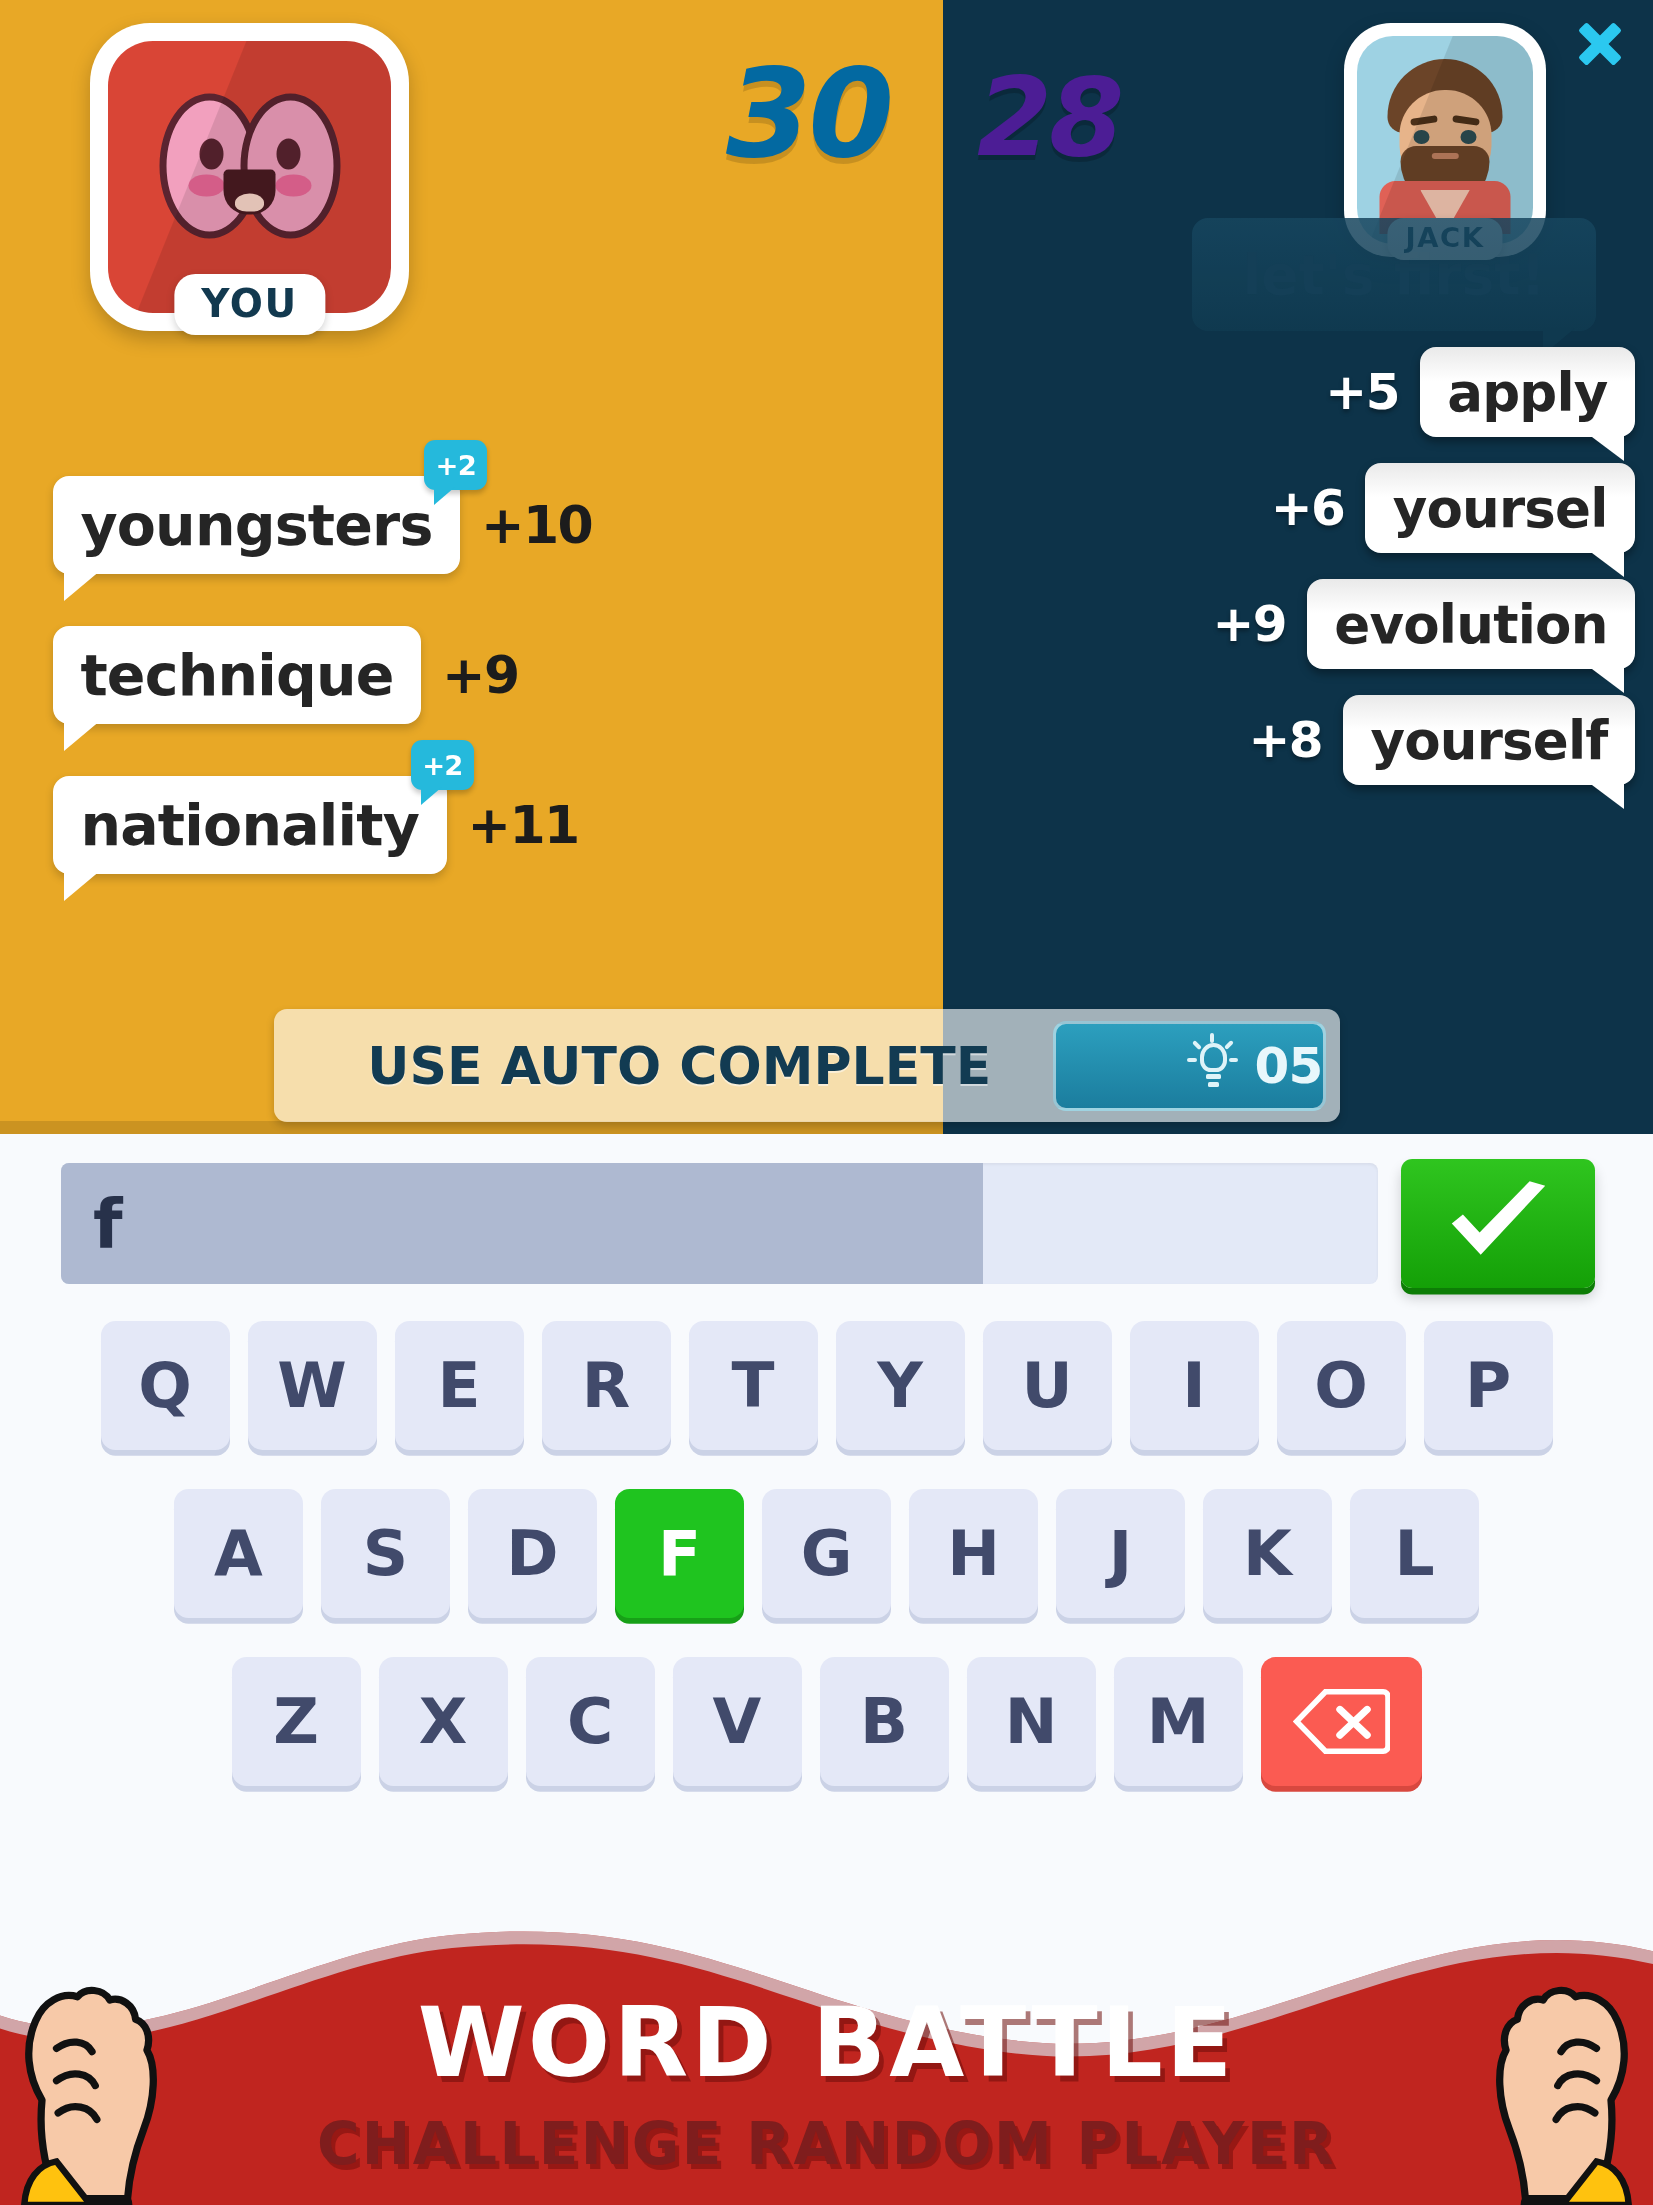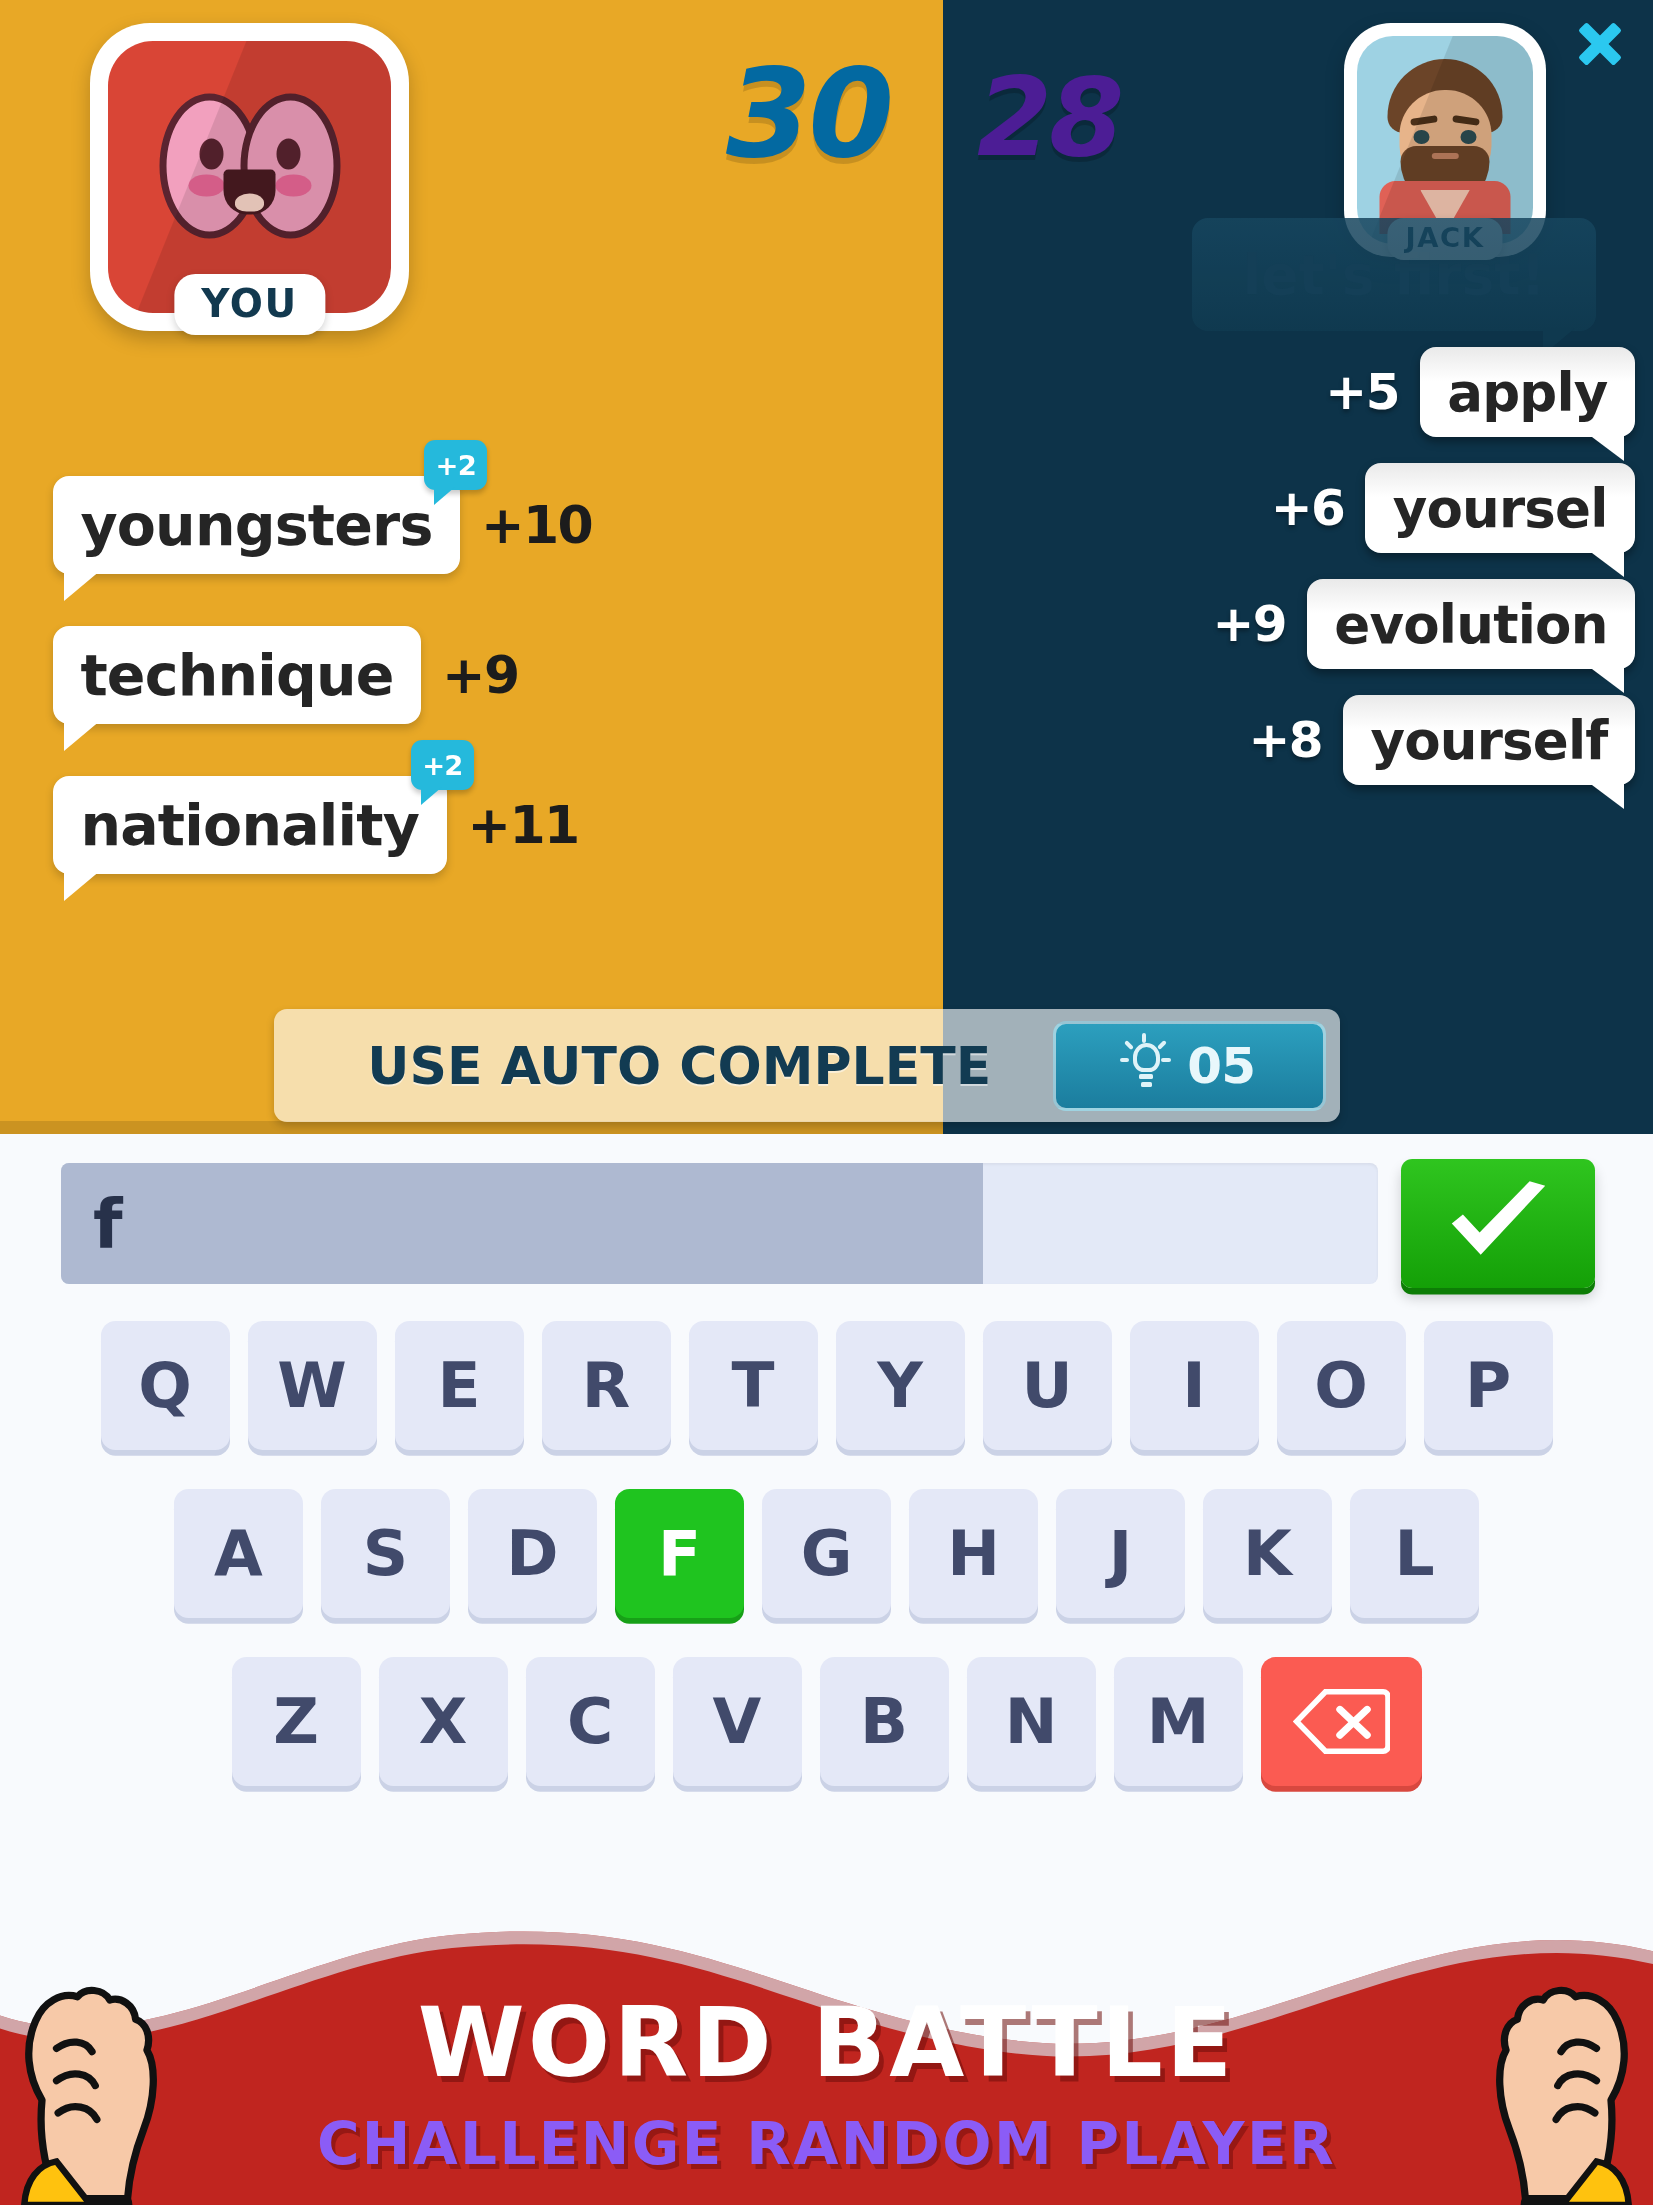--- a/index.html
+++ b/index.html
@@ -126,21 +126,21 @@
   
   .auto{ position:absolute; left:274px; top:1009px; width:1066px; height:113px;
      background:rgba(255,255,255,.62); border-radius:13px; display:flex; align-items:center;
      box-shadow:0 4px 8px rgba(0,0,0,.2); }
   .auto-label{ flex:1; text-align:center; font-size:52px; font-weight:bold; color:#123B52;
      letter-spacing:0px; font-family:"DejaVu Sans", sans-serif; padding-left:32px;
      text-shadow:0 2.4px 0 rgba(255,255,255,.5); }
   .hint{ width:273px; height:90px; margin-right:14.5px; border-radius:13px;
      background:linear-gradient(180deg,#2C9FBE 0%,#1B7D9E 100%);
      border:3.2px solid rgba(255,255,255,.55);
-     display:flex; align-items:center; justify-content:center; gap:19.4px; }
+     display:flex; align-items:center; justify-content:flex-end; gap:19.4px; }
   .bulb{ position:relative; width:45px; height:58px; }
   .bulb .glass{ position:absolute; left:9.7px; top:6.5px; width:27.4px; height:29px; border:4.8px solid #DFF3F8;
      border-radius:50% 50% 40% 40%; background:transparent; }
   .bulb .base{ position:absolute; left:16px; top:37px; width:14.5px; height:5.7px; background:#DFF3F8; border-radius:1.6px;}
   .bulb .base2{ position:absolute; left:18px; top:45px; width:11.3px; height:5.7px; background:#DFF3F8; border-radius:1.6px;}
   .bulb .ray{ position:absolute; width:9.7px; height:4px; background:#DFF3F8; border-radius:2.4px; }
   .bulb .r1{ left:-3.2px; top:21px;} .bulb .r2{ right:-3.2px; top:21px;}
   .bulb .r3{ left:19.4px; top:-3.2px; width:4px; height:9.7px;}
   .bulb .r4{ left:1.6px; top:6.5px; transform:rotate(45deg);} .bulb .r5{ right:1.6px; top:6.5px; transform:rotate(-45deg);}
   .hint-num{ font-size:50px; font-weight:bold; color:#E8F7FB; font-family:"DejaVu Sans", sans-serif;
@@ -175,21 +175,21 @@
      font-size:61px; font-weight:bold; color:#434B6E; font-family:"DejaVu Sans", sans-serif; }
 
   
   .banner{ position:absolute; left:0; bottom:0; width:1653px; height:284px; overflow:hidden; }
   .banner .bg{ position:absolute; inset:0; background:#C0251F; }
   .banner .wave{ position:absolute; left:0; top:-1.6px; width:1653px; height:161px; }
   .bannertext{ position:absolute; left:0; top:0; width:100%; height:100%;
      display:flex; flex-direction:column; align-items:center; justify-content:center; padding-top:40px; }
   .bt1{ font-size:97px; font-weight:bold; color:#fff; font-family:"DejaVu Sans", sans-serif;
      letter-spacing:3.2px; text-shadow:4.8px 5.7px 0 rgba(110,12,10,.55); line-height:1; }
-  .bt2{ font-size:58px; font-weight:bold; color:#8b5cf6; font-family:"DejaVu Sans", sans-serif;
+  .bt2{ font-size:58px; font-weight:bold; color:#7f1d1d; font-family:"DejaVu Sans", sans-serif;
      letter-spacing:2.4px; text-shadow:4px 4.8px 0 rgba(110,12,10,.5); margin-top:24px; line-height:1; }
   .fist{ position:absolute; bottom:0; width:202px; height:226px; }
   .fist.l{ left:8px; } .fist.r{ right:8px; transform:scaleX(-1); }
 </style>
 </head>
 <body>
 
 <div id="app">
 
   <div class="battle">

